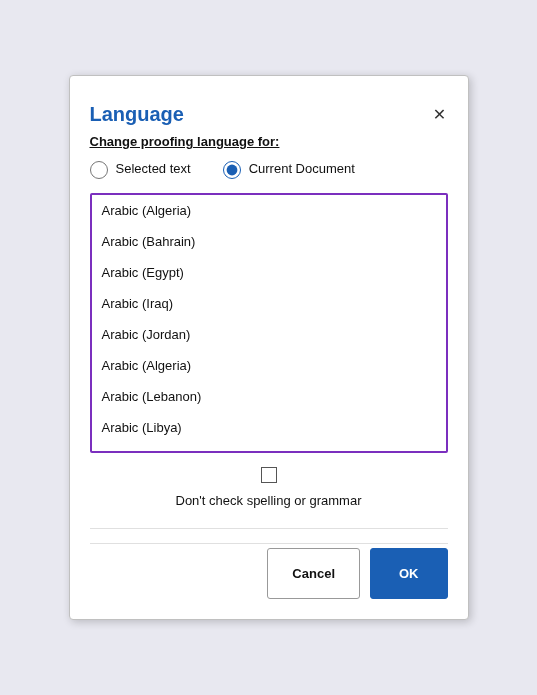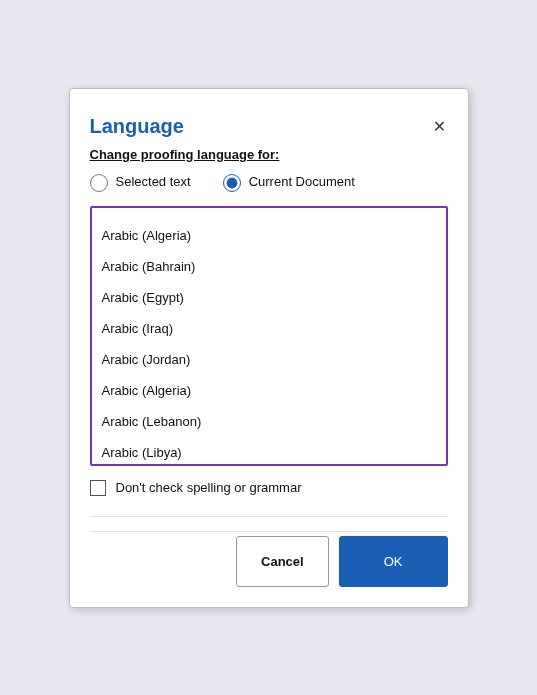--- a/index.html
+++ b/index.html
@@ -97,21 +97,20 @@
       height: 260px;
       overflow: hidden;
       position: relative;
       display: flex;
     }
 
     .language-list {
       flex: 1;
       overflow-y: scroll;
       list-style: none;
-      margin-top: 12px;
     }
 
     .language-list::-webkit-scrollbar {
       width: 14px;
     }
 
     .language-list::-webkit-scrollbar-track {
       background: #f0f0f0;
     }
 
@@ -126,20 +125,21 @@
       color: #111;
       cursor: pointer;
       border-bottom: none;
     }
 
     .checkbox-row {
       display: flex;
       align-items: center;
       gap: 10px;
       margin: 14px 0 20px 0;
+      flex-direction: column;
     }
 
     .checkbox-input {
       width: 16px;
       height: 16px;
       cursor: pointer;
       border: 1.5px solid #555;
       appearance: none;
       -webkit-appearance: none;
       background: white;
@@ -168,23 +168,23 @@
       font-size: 13px;
       font-weight: 600;
       color: #111;
       cursor: pointer;
     }
 
     .btn-ok {
       background: #1a5fb4;
       border: 1.5px solid #1a5fb4;
       border-radius: 3px;
-      padding: 7px 44px;
-      font-size: 13px;
-      font-weight: 400;
+      padding: 7px 28px;
+      font-size: 13px;
+      font-weight: 700;
       color: #ffffff;
       cursor: pointer;
     }
 
     .divider-line {
       border: none;
       border-top: 1px solid #e0e0e0;
       margin: 0 0 14px 0;
     }
   </style>

